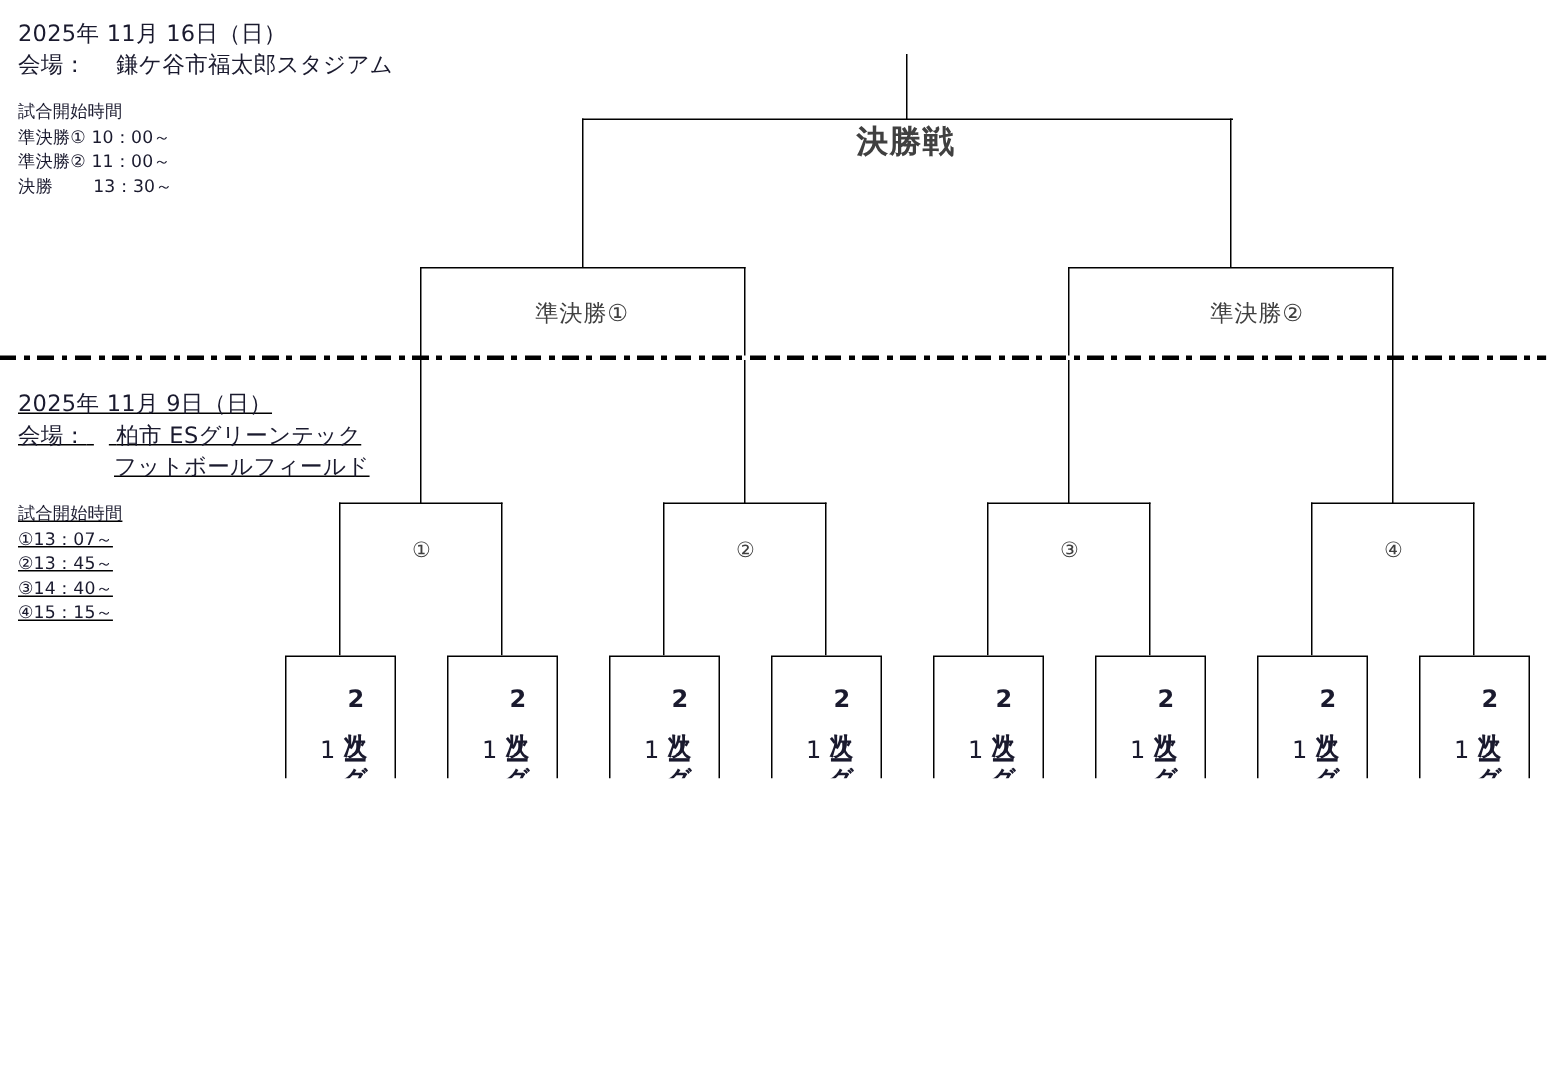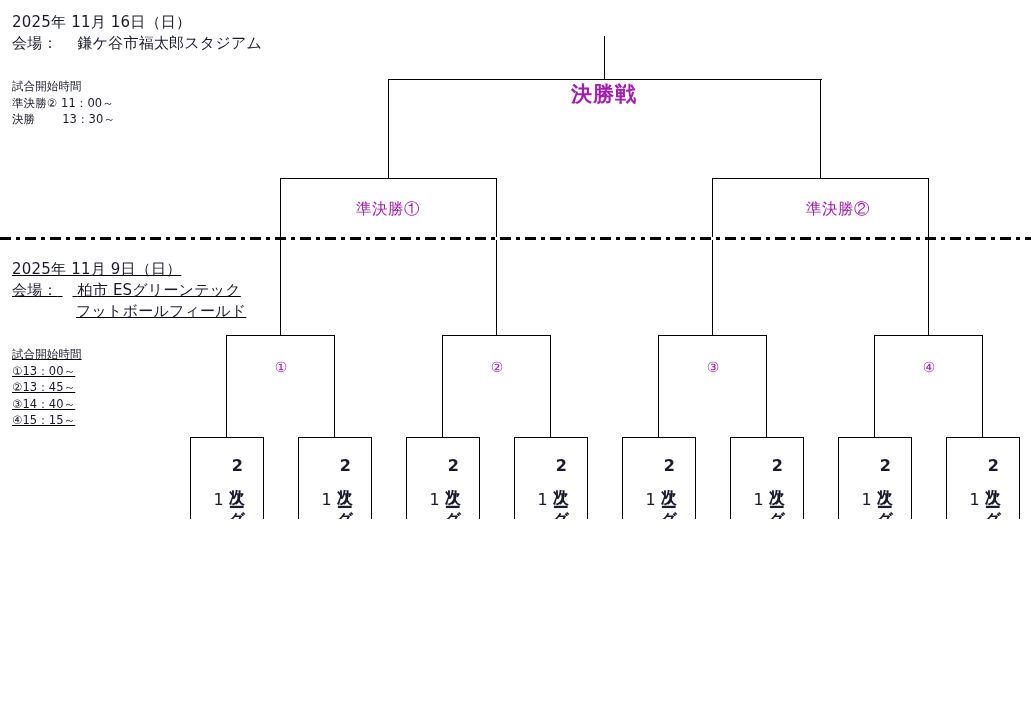--- a/index.html
+++ b/index.html
@@ -33,42 +33,41 @@
   .info-small {
     font-size: 11.5px;
     line-height: 16.5px;
     letter-spacing: 0.1px;
     color: #1a1a2e;
   }
   .venue-indent {
     padding-left: 64px;
   }
   .gap-before {
-    margin-top: 24px;
+    margin-top: 12px;
   }
 
   
   .hline {
     position: absolute;
     height: 0;
     border-top: 1.6px solid #000000;
   }
   .vline {
     position: absolute;
     width: 0;
     border-left: 1.6px solid #000000;
   }
 
   
   .round-label {
     position: absolute;
     text-align: center;
     white-space: nowrap;
-    color: #a21caf;
-    font-family: Liberation Mono, monospace;
+    color: #404040;
   }
   .label-final {
     font-size: 21px;
     font-weight: bold;
     letter-spacing: 1px;
   }
   .label-semi {
     font-size: 15.5px;
     letter-spacing: 0.5px;
   }
@@ -124,34 +123,35 @@
 <div id="page">
 
   <div class="info-block" style="left:12px; top:12px;">
     <div class="info-line">2025年 11月 16日（日）</div>
     <div class="info-line">
       <span>会場：</span>
       <span style="display:inline-block;width:10px"></span>
       <span>鎌ケ谷市福太郎スタジアム</span>
     </div>
     <div class="info-small gap-before">試合開始時間</div>
+    <div class="info-small">準決勝① 10：00～</div>
     <div class="info-small">準決勝② 11：00～</div>
     <div class="info-small">決勝　　 13：30～</div>
   </div>
 
   <div class="info-block" style="left:12px; top:259px;text-decoration:underline;">
     <div class="info-line">2025年 11月 9日（日）</div>
     <div class="info-line">
       <span>会場：</span>
       <span style="display:inline-block;width:10px"></span>
       <span>柏市 ESグリーンテック</span>
     </div>
     <div class="info-line venue-indent">フットボールフィールド</div>
     <div class="info-small gap-before">試合開始時間</div>
-    <div class="info-small">①13：00～</div>
+    <div class="info-small">①13：07～</div>
     <div class="info-small">②13：45～</div>
     <div class="info-small">③14：40～</div>
     <div class="info-small">④15：15～</div>
   </div>
 
   <div class="vline" style="left:604px; top:36px; height:44px;"></div>
 
   <div class="hline" style="left:388px; top:79px; width:434px;"></div>
 
   <div class="vline" style="left:388px; top:79px; height:99px;"></div>

